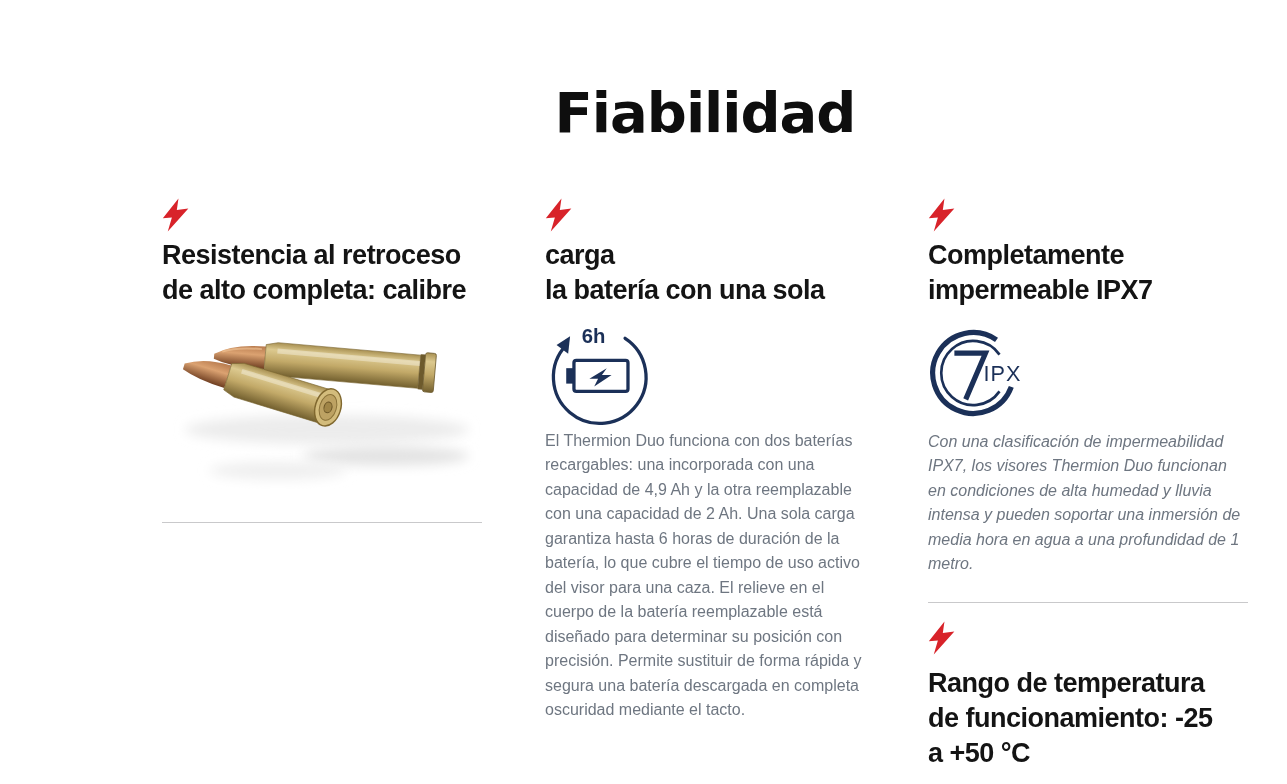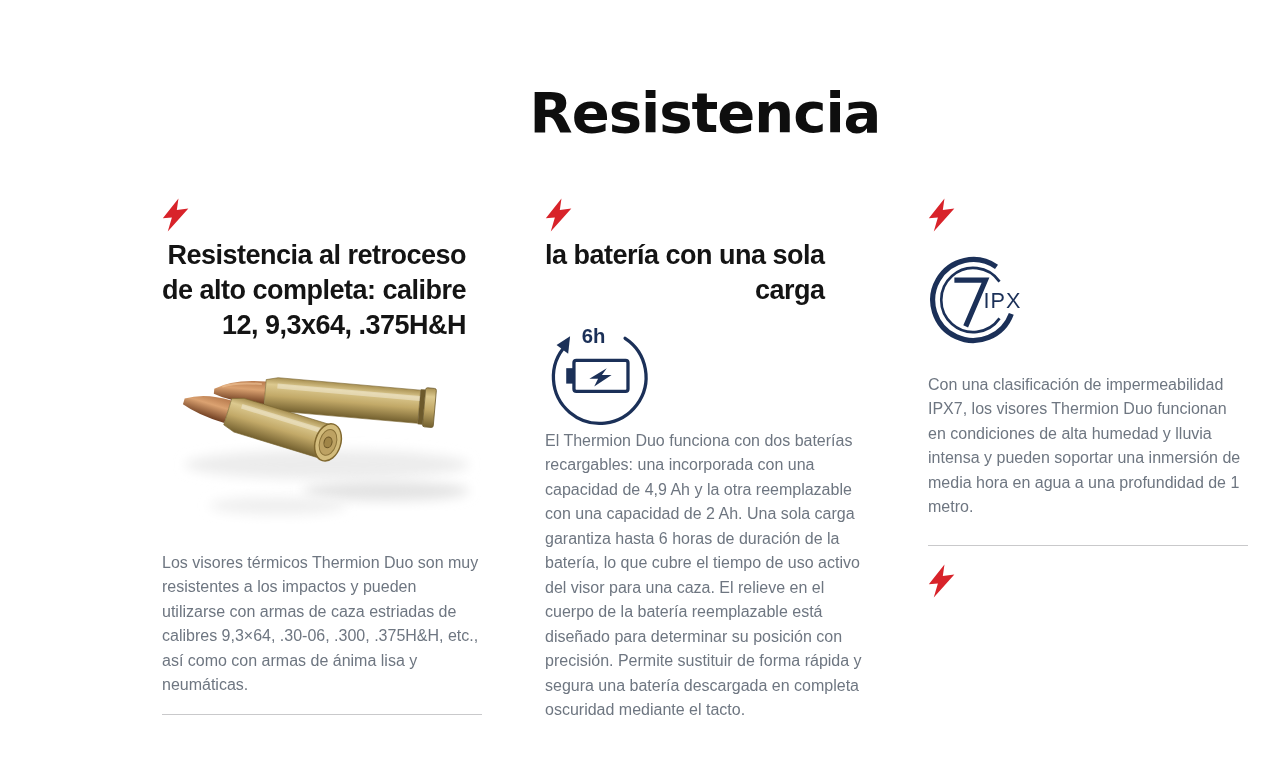--- a/index.html
+++ b/index.html
@@ -14,59 +14,58 @@
     font-size:56px;font-weight:700;letter-spacing:-1px;
     color:#0e0e0e;text-align:center;line-height:1.05;
     margin:84px 0 0 0;
   }
   .grid{display:flex;gap:63px;margin-top:52px;}
   .col{width:320px;flex:0 0 320px;display:flex;flex-direction:column;align-items:flex-start;}
   .bolt{height:40px;display:block;}
   .feature-heading{
     font-family:"Liberation Sans",sans-serif;
     font-size:27px;font-weight:700;letter-spacing:-0.5px;
-    color:#141414;line-height:35px;margin:3px 0 0 0;text-align:right;
+    color:#141414;line-height:35px;margin:3px 0 0 0;
   }
   .h2line{display:block;white-space:nowrap;}
   .photo{margin-top:6px;display:block;}
   .feature-body{
     font-size:16px;line-height:24.5px;color:#6e7681;
     margin:10px 0 0 0;width:320px;
   }
   .mid-body{margin-top:1px;}
-  .right-body{margin-top:24px;}
+  .right-body{margin-top:8px;font-style:italic;}
   .divider{
     border:none;border-top:1px solid #c9c9cb;
     width:100%;height:0;margin:16px 0 0 0;
   }
   .divider-right{margin-top:25px;}
   .icon-block{display:block;}
   .battery-icon{margin-top:10px;}
   .ipx-icon{margin-top:16px;}
   .bolt-2{margin-top:15px;}
   .heading-2{margin-top:8px;}
   svg text{font-family:"Liberation Sans",sans-serif;}
 </style>
 </head>
 <body>
 
 <div class="content">
 
-  <h1 class="title">Resistencia</h1>
+  <h1 class="title">Fiabilidad</h1>
 
   <div class="grid">
 
     <div class="col">
       <svg class="bolt" width="28" height="40" viewBox="0 0 34 40">
         <polygon points="20,0 1,24 12,23 7,40 32,12 18,14" fill="#d8232a"></polygon>
       </svg>
       <h2 class="feature-heading">
         <span class="h2line">Resistencia al retroceso</span>
         <span class="h2line">de alto completa: calibre</span>
-        <span class="h2line">12, 9,3x64, .375H&amp;H</span>
       </h2>
       <svg class="photo" width="330" height="192" viewBox="0 0 330 196">
         <defs>
           <linearGradient id="brass" x1="0" y1="0" x2="0" y2="1">
             <stop offset="0" stop-color="#a89052"></stop>
             <stop offset="0.22" stop-color="#dcc98f"></stop>
             <stop offset="0.55" stop-color="#c2a968"></stop>
             <stop offset="1" stop-color="#73602f"></stop>
           </linearGradient>
           <linearGradient id="copper" x1="0" y1="0" x2="0" y2="1">
@@ -96,54 +95,62 @@
 
         <g transform="rotate(17 57 62)">
           <path d="M18 62 Q36 50 64 50 L64 74 Q36 74 18 68 Z" fill="url(#copper)"></path>
           <path d="M64 48 L76 44 L170 44 L170 80 L76 80 L64 76 Z" fill="url(#brass)" stroke="#7a6530" stroke-width="0.6"></path>
           <rect x="76" y="50" width="92" height="5" fill="#ffffff" opacity="0.35"></rect>
           <ellipse cx="171" cy="62" rx="13" ry="19.5" fill="#d3bc7c" stroke="#80682f" stroke-width="1.5"></ellipse>
           <ellipse cx="171" cy="62" rx="8.5" ry="13.5" fill="#bda263" stroke="#8a7239" stroke-width="1"></ellipse>
           <ellipse cx="171" cy="62" rx="4" ry="5.5" fill="#a08547" stroke="#6b5526" stroke-width="1"></ellipse>
         </g>
       </svg>
-      <p class="feature-body">Los visores térmicos Thermion Duo son muy resistentes a los impactos y pueden utilizarse con armas de caza estriadas de calibres 9,3×64, .30-06, .300, .375H&amp;H, etc., así como con armas de ánima lisa y neumáticas.</p>
       <hr class="divider">
     </div>
 
     <div class="col">
       <svg class="bolt" width="28" height="40" viewBox="0 0 34 40">
         <polygon points="20,0 1,24 12,23 7,40 32,12 18,14" fill="#d8232a"></polygon>
       </svg>
       <h2 class="feature-heading">
+        <span class="h2line">carga</span>
         <span class="h2line">la batería con una sola</span>
-        <span class="h2line">carga</span>
       </h2>
       <svg class="icon-block battery-icon" width="110" height="110" viewBox="0 0 114 114">
         <path d="M83 21 A48 48 0 1 1 22 28" fill="none" stroke="#1b3058" stroke-width="3.4" stroke-linecap="round"></path>
         <polygon points="26,19 12,28 24,37" fill="#1b3058"></polygon>
         <text x="38" y="26" font-size="21" font-weight="bold" fill="#1b3058">6h</text>
         <rect x="30" y="44" width="56" height="32" rx="2.5" fill="none" stroke="#1b3058" stroke-width="3.4"></rect>
         <rect x="22" y="52" width="8" height="16" fill="#1b3058"></rect>
         <polygon points="64,52 46,63 55,63 51,71 69,59 59,59" fill="#1b3058"></polygon>
       </svg>
       <p class="feature-body mid-body">El Thermion Duo funciona con dos baterías recargables: una incorporada con una capacidad de 4,9 Ah y la otra reemplazable con una capacidad de 2 Ah. Una sola carga garantiza hasta 6 horas de duración de la batería, lo que cubre el tiempo de uso activo del visor para una caza. El relieve en el cuerpo de la batería reemplazable está diseñado para determinar su posición con precisión. Permite sustituir de forma rápida y segura una batería descargada en completa oscuridad mediante el tacto.</p>
     </div>
 
     <div class="col">
       <svg class="bolt" width="28" height="40" viewBox="0 0 34 40">
         <polygon points="20,0 1,24 12,23 7,40 32,12 18,14" fill="#d8232a"></polygon>
       </svg>
+      <h2 class="feature-heading">
+        <span class="h2line">Completamente</span>
+        <span class="h2line">impermeable IPX7</span>
+      </h2>
       <svg class="icon-block ipx-icon" width="98" height="98" viewBox="0 0 104 104">
         <path d="M88.4 66.7 A43 43 0 1 1 72.7 16.8" fill="none" stroke="#1b3058" stroke-width="5.5"></path>
         <path d="M75.9 71.5 A34 34 0 1 1 75.9 32.5" fill="none" stroke="#1b3058" stroke-width="2.8"></path>
         <path d="M28 31 L61 31 L40 80" fill="none" stroke="#1b3058" stroke-width="5.5"></path>
         <text x="59" y="61" font-size="23" letter-spacing="1" fill="#1b3058">IPX</text>
       </svg>
       <p class="feature-body right-body">Con una clasificación de impermeabilidad IPX7, los visores Thermion Duo funcionan en condiciones de alta humedad y lluvia intensa y pueden soportar una inmersión de media hora en agua a una profundidad de 1 metro.</p>
       <hr class="divider divider-right">
       <svg class="bolt bolt-2" width="28" height="40" viewBox="0 0 34 40">
         <polygon points="20,0 1,24 12,23 7,40 32,12 18,14" fill="#d8232a"></polygon>
       </svg>
+      <h2 class="feature-heading heading-2">
+        <span class="h2line">Rango de temperatura</span>
+        <span class="h2line">de funcionamiento: -25</span>
+        <span class="h2line">a +50 °C</span>
+      </h2>
     </div>
 
   </div>
 </div>
 
 </body></html>

